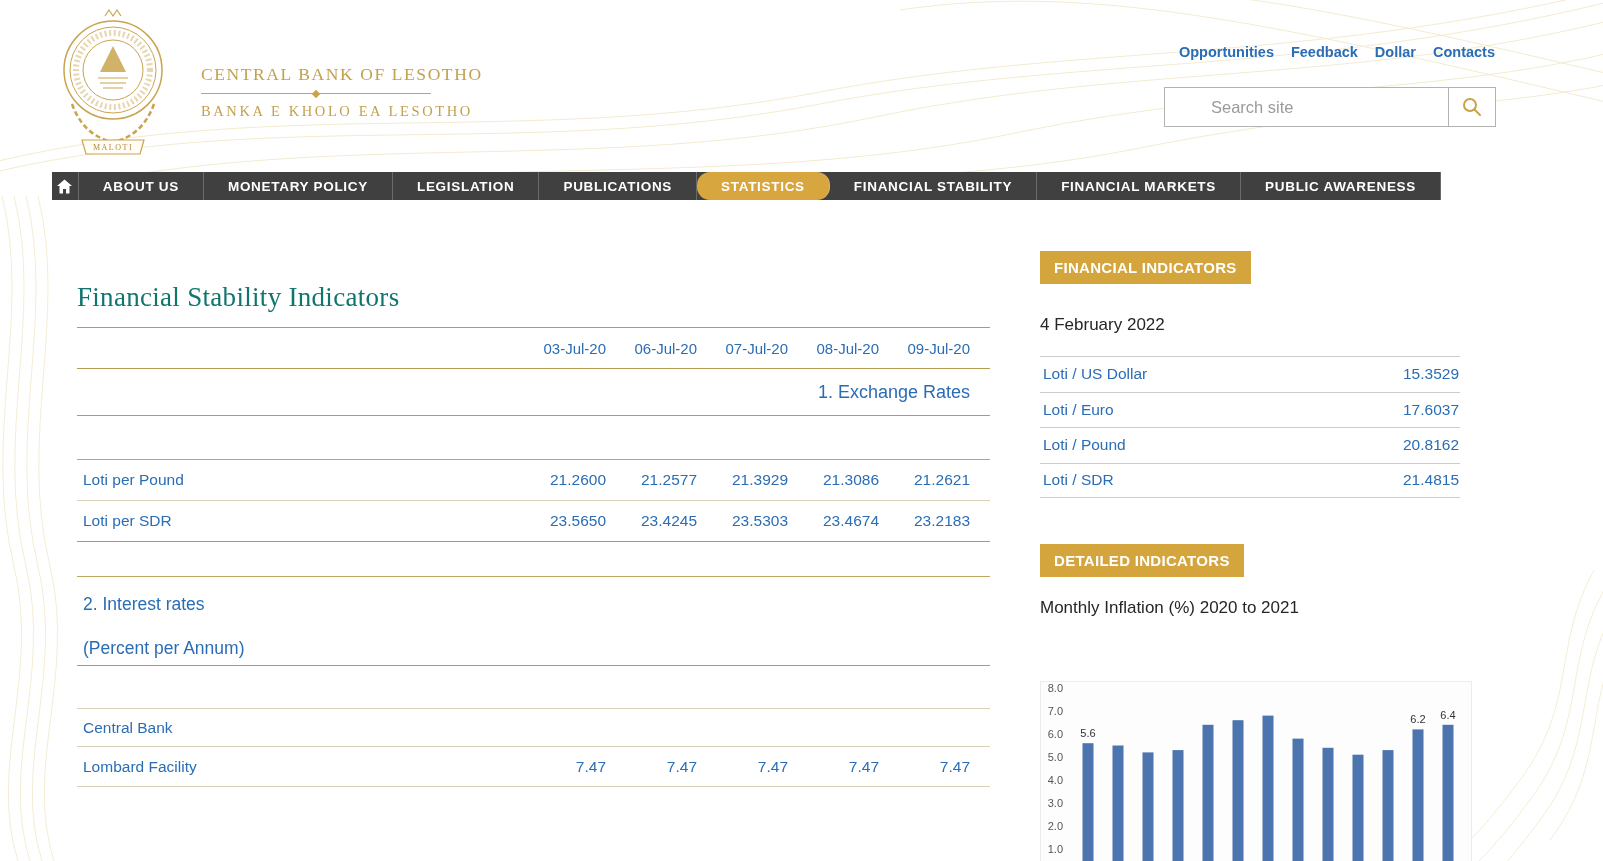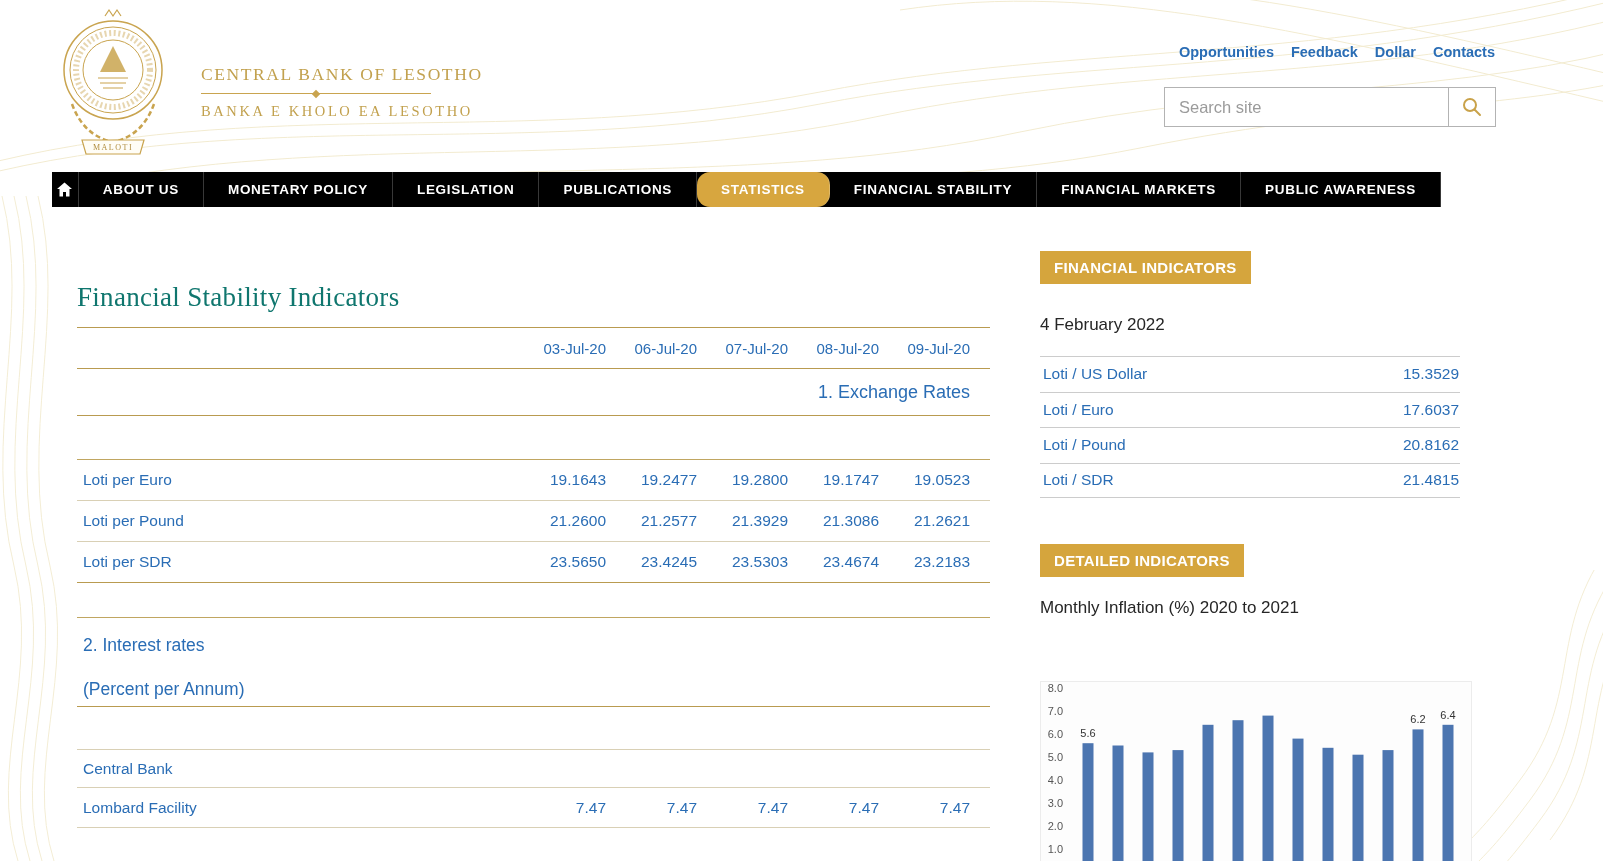--- a/index.html
+++ b/index.html
@@ -17,30 +17,30 @@
   .brand { position:absolute; left:201px; top:64px; width:230px; color:#c2a14e;
            font-family:"Liberation Serif", serif; }
   .brand-l1 { font-size:17.5px; letter-spacing:1.6px; white-space:nowrap; }
   .brand-div { position:relative; height:1px; background:#c9a44f; margin:8px 0 9px; }
   .brand-div i { position:absolute; left:50%; top:-2.5px; width:6px; height:6px;
                  background:#c9a44f; transform:translateX(-50%) rotate(45deg); }
   .brand-l2 { font-size:14.5px; letter-spacing:2.6px; white-space:nowrap; }
   .top-links { position:absolute; top:44px; right:108px; display:flex; gap:17px; }
   .top-links a { color:#2a6db5; font-size:14.5px; font-weight:700; text-decoration:none; }
   .search { position:absolute; top:87px; right:107px; width:332px; height:40px;
-            border:1px solid #b3b3b3; background:#fff; display:flex; }
+            border:1px solid #b3b3b3; background:#fff; display:flex;padding-left:32px; }
   .search input { flex:1; border:none; outline:none; padding:0 14px; font-size:16.5px;
                   color:#444; font-family:inherit; background:transparent; }
   .search input::placeholder { color:#9b9b9b; }
   .search button { width:47px; border:none; border-left:1px solid #b3b3b3; background:#fff;
                    cursor:pointer; display:flex; align-items:center; justify-content:center; }
 
   
-  nav.main { position:absolute; left:52px; top:172px; width:1389px; height:35px;
-             background:#000000; display:flex; z-index:2; }
+  nav.main { position:absolute; left:52px; top:172px; width:1389px; height:28px;
+             background:#404040; display:flex; z-index:2; }
   nav.main a { display:flex; align-items:center; padding:0 24px; color:#fff; font-size:13.5px;
                font-weight:700; letter-spacing:.7px; text-decoration:none;
                border-right:1px solid rgba(255,255,255,.22); white-space:nowrap; }
   nav.main a.home { width:61px; justify-content:center; padding:0; }
   nav.main a.active { background:#d7a63f;border-radius:13px; }
 
   
   main.content { position:absolute; left:77px; top:240px; width:913px; z-index:1; }
   h1.page-title { margin-top:42px; font-family:"Liberation Serif", serif; font-weight:500;
                   font-size:27px; color:#0f766e; letter-spacing:.3px; }
@@ -198,28 +198,20 @@
       <td>08-Jul-20</td>
       <td>09-Jul-20</td>
     </tr>
     <tr class="sec">
       <td colspan="6">1. Exchange Rates</td>
     </tr>
     <tr class="gap gold">
           <td colspan="6"></td>
         </tr>
     <tr class="data">
-      <td class="lbl"><a href="#">Loti per Euro</a></td>
-      <td>19.1643</td>
-      <td>19.2477</td>
-      <td>19.2800</td>
-      <td>19.1747</td>
-      <td>19.0523</td>
-    </tr>
-    <tr class="data">
       <td class="lbl"><a href="#">Loti per Pound</a></td>
       <td>21.2600</td>
       <td>21.2577</td>
       <td>21.3929</td>
       <td>21.3086</td>
       <td>21.2621</td>
     </tr>
     <tr class="data goldline">
       <td class="lbl"><a href="#">Loti per SDR</a></td>
       <td>23.5650</td>

